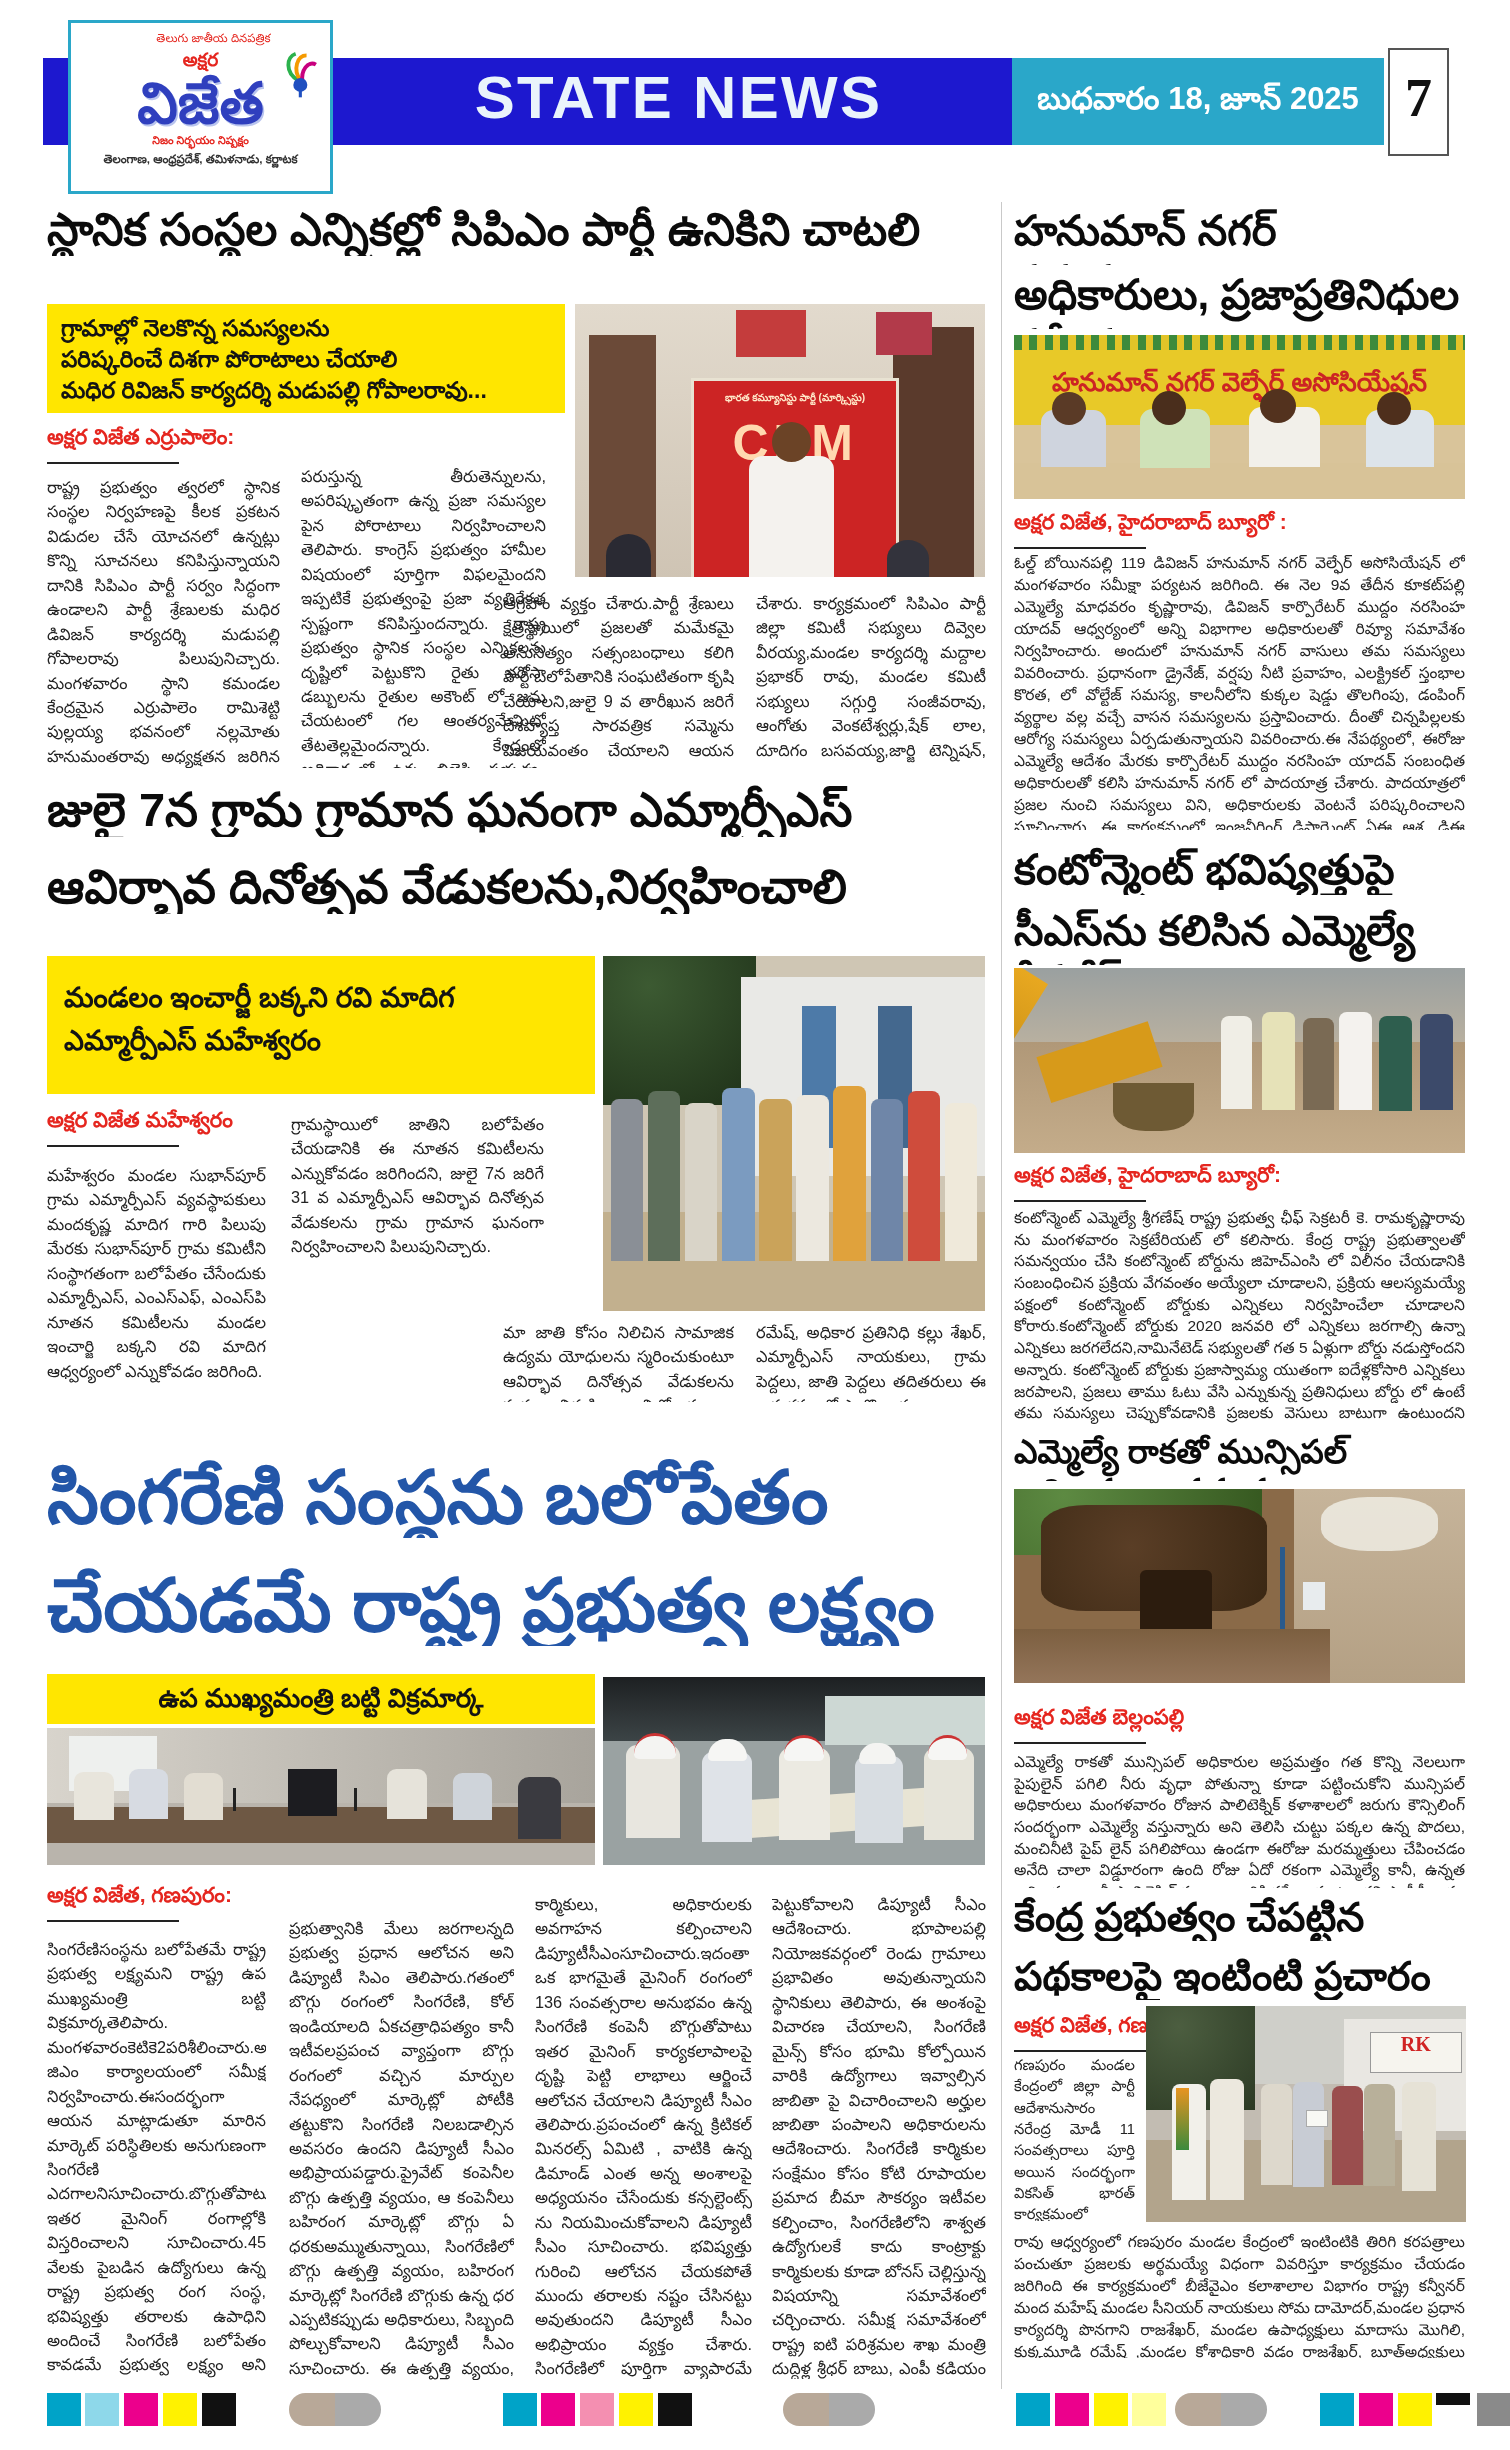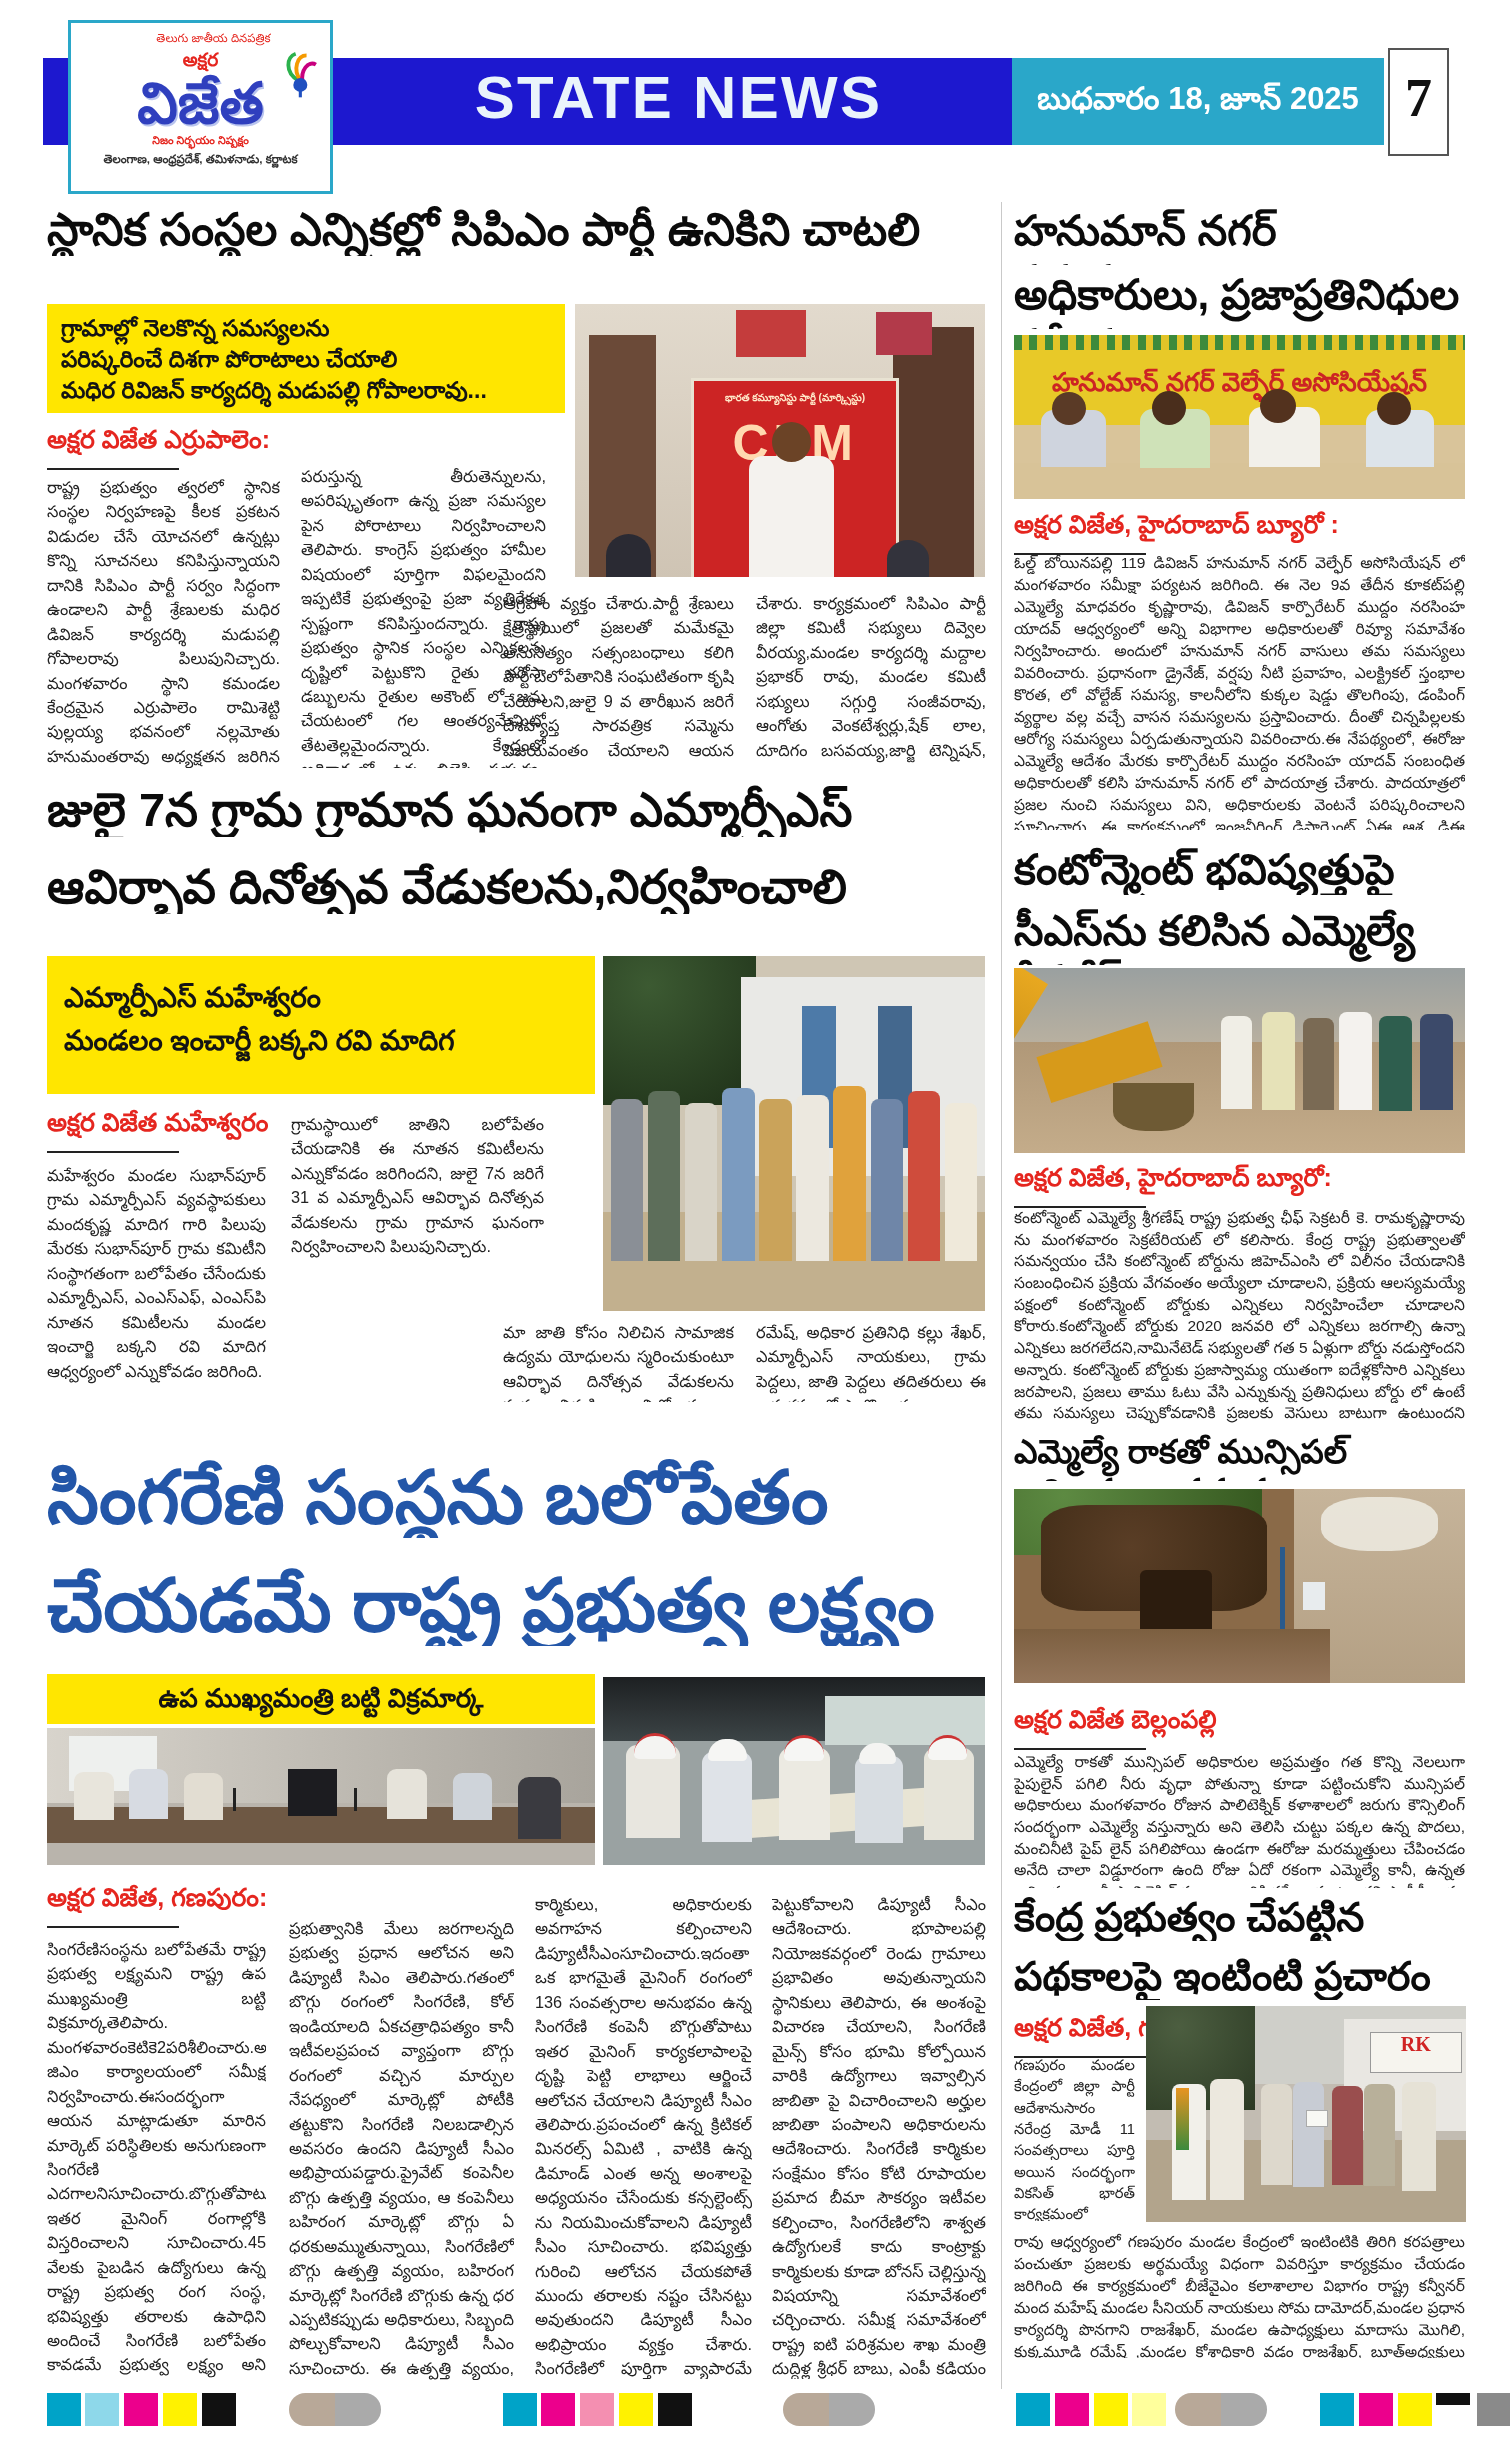--- a/index.html
+++ b/index.html
@@ -1,20 +1,20 @@
 <!DOCTYPE html>
 <html lang="te" style="font-size:12.4px"><head>
 <meta charset="utf-8">
 <style>
   html,body{margin:0;padding:0;background:#ffffff;}
   body{width:1511px;height:2450px;position:relative;font-family:"Liberation Sans",sans-serif;color:#141414;}
   .abs{position:absolute;}
   .hl{font-weight:bold;color:#0b0b0b;line-height:1.18;letter-spacing:0px;}
   .body-txt{font-size:16.3px;line-height:1.5;text-align:justify;color:#222;}
-  .byline{color:#e5261f;font-weight:bold;font-size:25px;}
+  .byline{color:#e5261f;font-weight:bold;font-size:21px;}
   .byline::after{content:"";display:block;width:132px;border-bottom:2.3px solid #222;margin-top:7.8px;}
   .ybox{background:#ffe600;}
   .ph{position:absolute;overflow:hidden;}
   .pp{position:absolute;}
   .vrule{position:absolute;width:0.8px;background:#c9c9c9;}
   .sq{position:absolute;width:34px;height:33px;}
   .pill{position:absolute;height:33px;border-radius:16.3px;overflow:hidden;}
   .pill .half{position:absolute;top:0;bottom:0;width:50%;}
 </style>
 </head>
@@ -76,22 +76,22 @@
 
 <div class="abs body-txt" style="left:47px;top:475px;width:233px;height:293px;overflow:hidden;">రాష్ట్ర ప్రభుత్వం త్వరలో స్థానిక సంస్థల నిర్వహణపై కీలక ప్రకటన విడుదల చేసే యోచనలో ఉన్నట్లు కొన్ని సూచనలు కనిపిస్తున్నాయని దానికి సిపిఎం పార్టీ సర్వం సిద్ధంగా ఉండాలని పార్టీ శ్రేణులకు మధిర డివిజన్ కార్యదర్శి మడుపల్లి గోపాలరావు పిలుపునిచ్చారు. మంగళవారం స్థాని కమండల కేంద్రమైన ఎర్రుపాలెం రామిశెట్టి పుల్లయ్య భవనంలో నల్లమోతు హనుమంతరావు అధ్యక్షతన జరిగిన మండల కమిటీ సమావేశంలో గోపాలరావు మాట్లాడుతూ గత ఎన్నికల్లో రాష్ట్ర ప్రభుత్వం ప్రజలకు ఇచ్చిన హామీలను అమలు</div>
 <div class="abs body-txt" style="left:301px;top:464px;width:245px;height:304px;overflow:hidden;">పరుస్తున్న తీరుతెన్నులను, అపరిష్కృతంగా ఉన్న ప్రజా సమస్యల పైన పోరాటాలు నిర్వహించాలని తెలిపారు. కాంగ్రెస్ ప్రభుత్వం హామీల విషయంలో పూర్తిగా విఫలమైందని ఇప్పటికే ప్రభుత్వంపై ప్రజా వ్యతిరేకత స్పష్టంగా కనిపిస్తుందన్నారు. రాష్ట్ర ప్రభుత్వం స్థానిక సంస్థల ఎన్నికలను దృష్టిలో పెట్టుకొని రైతు భరోసా డబ్బులను రైతుల అకౌంట్ లో జమ చేయటంలో గల ఆంతర్యమేమిటో తేటతెల్లమైందన్నారు. కేంద్రంలో అధికారంలో ఉన్న బిజెపి ప్రభుత్వం కార్మిక,కర్షక ప్రజా వ్యతిరేక విధానాలను అవలంబిస్తుందని,కార్మికులను కట్టు బానిసలుగా చేసే విధంగా కార్పొరేట్ సంస్థలకు అనుకూలంగా వ్యవహరిస్తుందని</div>
 <div class="abs body-txt" style="left:503px;top:591px;width:231px;height:177px;overflow:hidden;">ఆగ్రహం వ్యక్తం చేశారు.పార్టీ శ్రేణులు క్షేత్రస్థాయిలో ప్రజలతో మమేకమై అనునిత్యం సత్సంబంధాలు కలిగి పార్టీ బలోపేతానికి సంఘటితంగా కృషి చేయాలని,జులై 9 వ తారీఖున జరిగే దేశవ్యాప్త సారవత్రిక సమ్మెను విజయవంతం చేయాలని ఆయన విజ్ఞప్తి</div>
 <div class="abs body-txt" style="left:756px;top:591px;width:230px;height:177px;overflow:hidden;">చేశారు. కార్యక్రమంలో సిపిఎం పార్టీ జిల్లా కమిటీ సభ్యులు దివ్వెల వీరయ్య,మండల కార్యదర్శి మద్దాల ప్రభాకర్ రావు, మండల కమిటీ సభ్యులు సగ్గుర్తి సంజీవరావు, ఆంగోతు వెంకటేశ్వర్లు,షేక్ లాల, దూదిగం బసవయ్య,జార్జి టెన్నిషన్, నాగులవంచ వెంకటరామయ్య తదితరులు పాల్గొన్నారు.</div>
 
 <div class="abs hl" style="left:47px;top:782px;width:942px;font-size:47px;overflow:hidden;max-height:71px;">జులై 7న  గ్రామ గ్రామాన  ఘనంగా ఎమ్మార్పీఎస్</div>
 <div class="abs hl" style="left:47px;top:859px;width:942px;font-size:47px;overflow:hidden;max-height:71px;">ఆవిర్భావ దినోత్సవ వేడుకలను,నిర్వహించాలి</div>
 
 <div class="abs ybox" style="left:47px;top:956px;width:548px;height:138px;padding:20px 17px;box-sizing:border-box;">
+  <div style="font-size:28px;font-weight:bold;line-height:1.55;">మండలం ఇంచార్జీ బక్కని రవి మాదిగ</div>
   <div style="font-size:28px;font-weight:bold;line-height:1.55;">ఎమ్మార్పీఎస్  మహేశ్వరం</div>
-  <div style="font-size:28px;font-weight:bold;line-height:1.55;">మండలం ఇంచార్జీ బక్కని రవి మాదిగ</div>
 </div>
 
 <div class="ph" style="left:603px;top:956px;width:382px;height:355px;background:#cfc6b4;">
   <div class="pp" style="left:0;top:0;width:40%;height:42%;background:radial-gradient(circle at 30% 20%,#3c5a32,#1e3018);"></div>
   <div class="pp" style="left:36%;top:6%;width:64%;height:56%;background:#e9e9e6;"></div>
   <div class="pp" style="left:52%;top:14%;width:9%;height:40%;background:#4d7aa8;"></div>
   <div class="pp" style="left:72%;top:14%;width:9%;height:40%;background:#44688e;"></div>
   <div class="pp" style="left:0;top:72%;width:100%;height:28%;background:#c2b08e;"></div>
   <div class="pp" style="left:2%;top:34%;width:96%;height:52%;display:flex;gap:4.7px;align-items:flex-end;">
     <div style="flex:1;height:88%;background:#8a8f96;border-radius:7.8px 7.8px 0 0;"></div>

